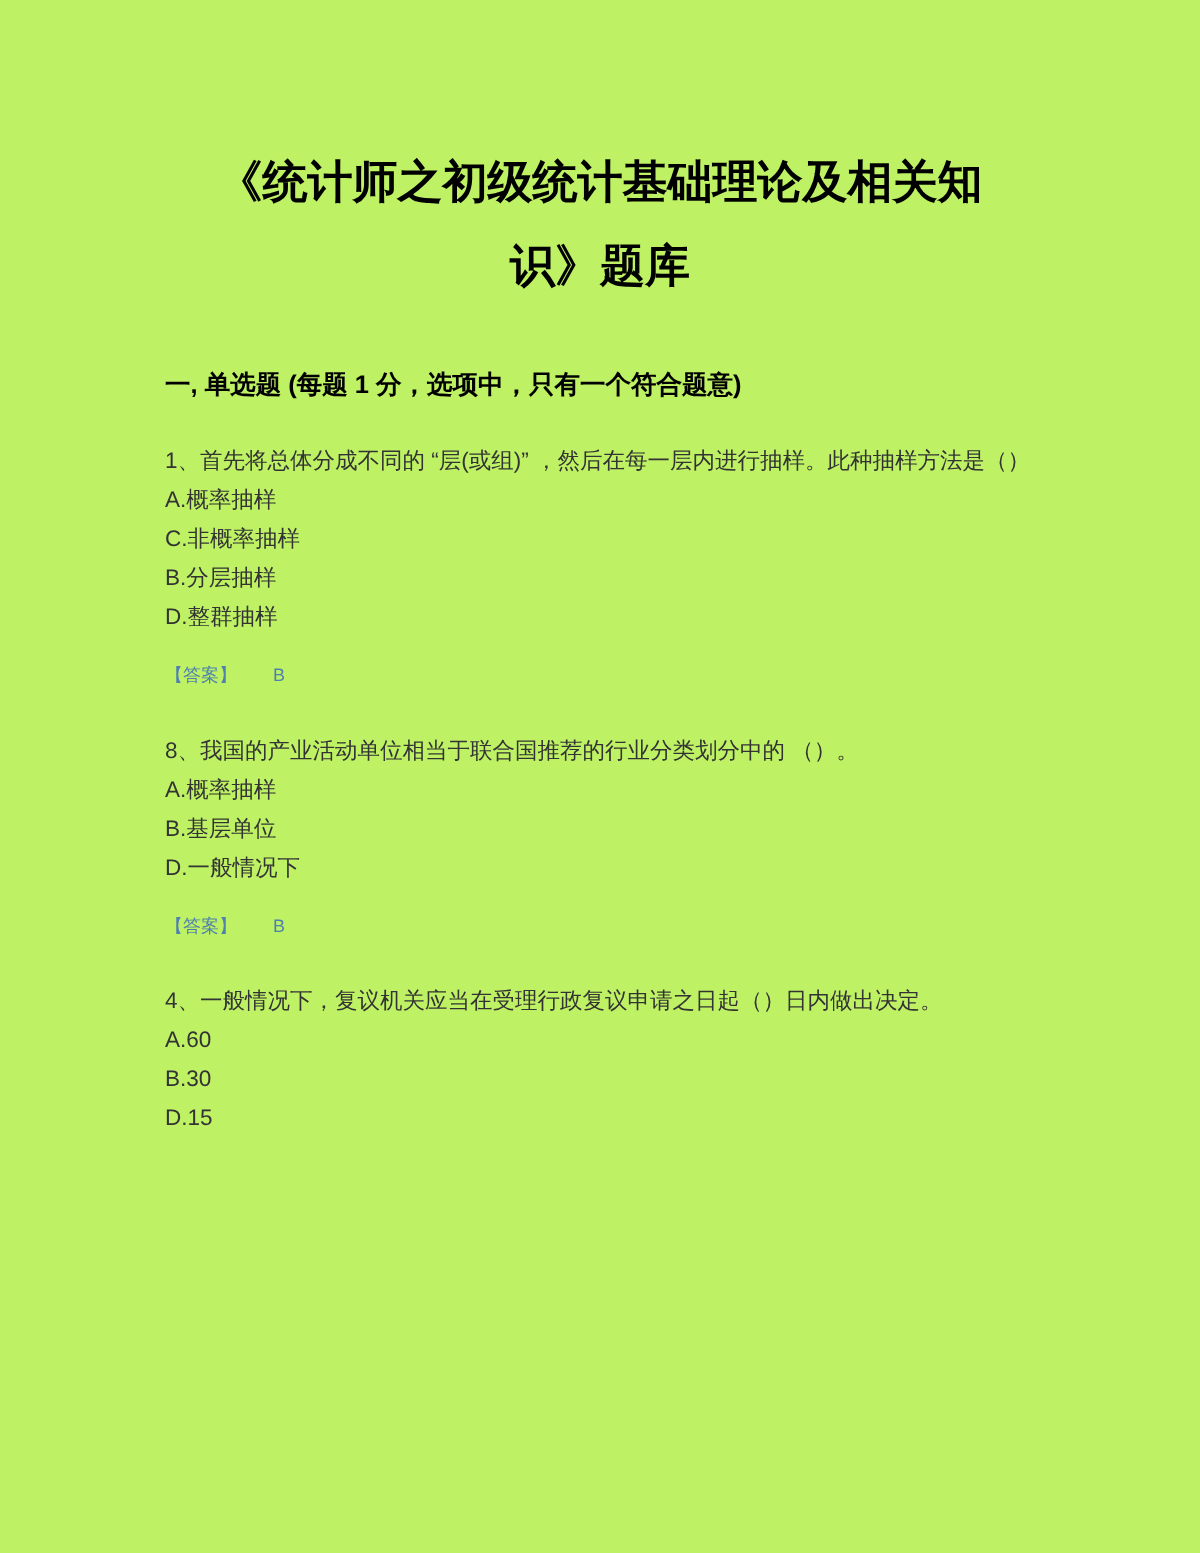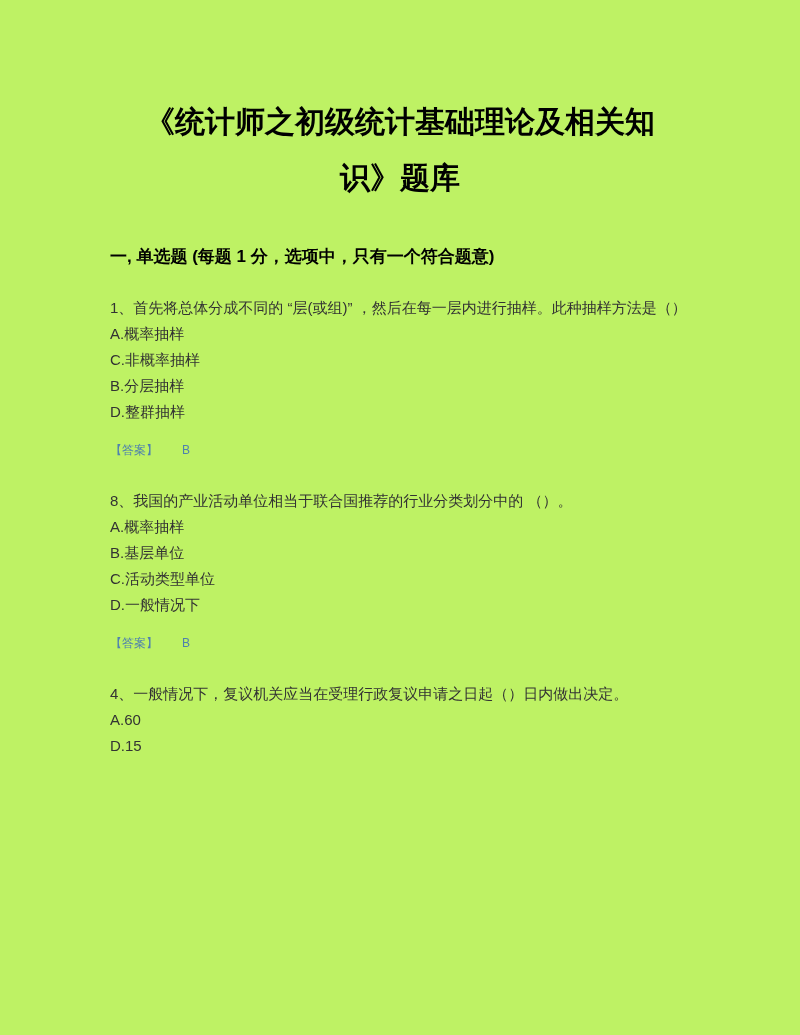--- a/index.html
+++ b/index.html
@@ -82,28 +82,28 @@
       <div class="q-option">D.整群抽样</div>
       <div class="answer">
         <span>【答案】</span><span class="answer-letter">B</span>
       </div>
     </div>
 
     <div class="question">
       <div class="q-text">8、我国的产业活动单位相当于联合国推荐的行业分类划分中的 （）。</div>
       <div class="q-option">A.概率抽样</div>
       <div class="q-option">B.基层单位</div>
-      <div class="q-option">C.活动类型单位</div>
       <div class="q-option">D.一般情况下</div>
       <div class="answer">
         <span>【答案】</span><span class="answer-letter">B</span>
       </div>
     </div>
 
 
     <div class="question">
       <div class="q-text">4、一般情况下，复议机关应当在受理行政复议申请之日起（）日内做出决定。</div>
       <div class="q-option">A.60</div>
+      <div class="q-option">B.30</div>
       <div class="q-option">D.15</div>
     </div>
 
   </div>
 </div>
 
 </body></html>

